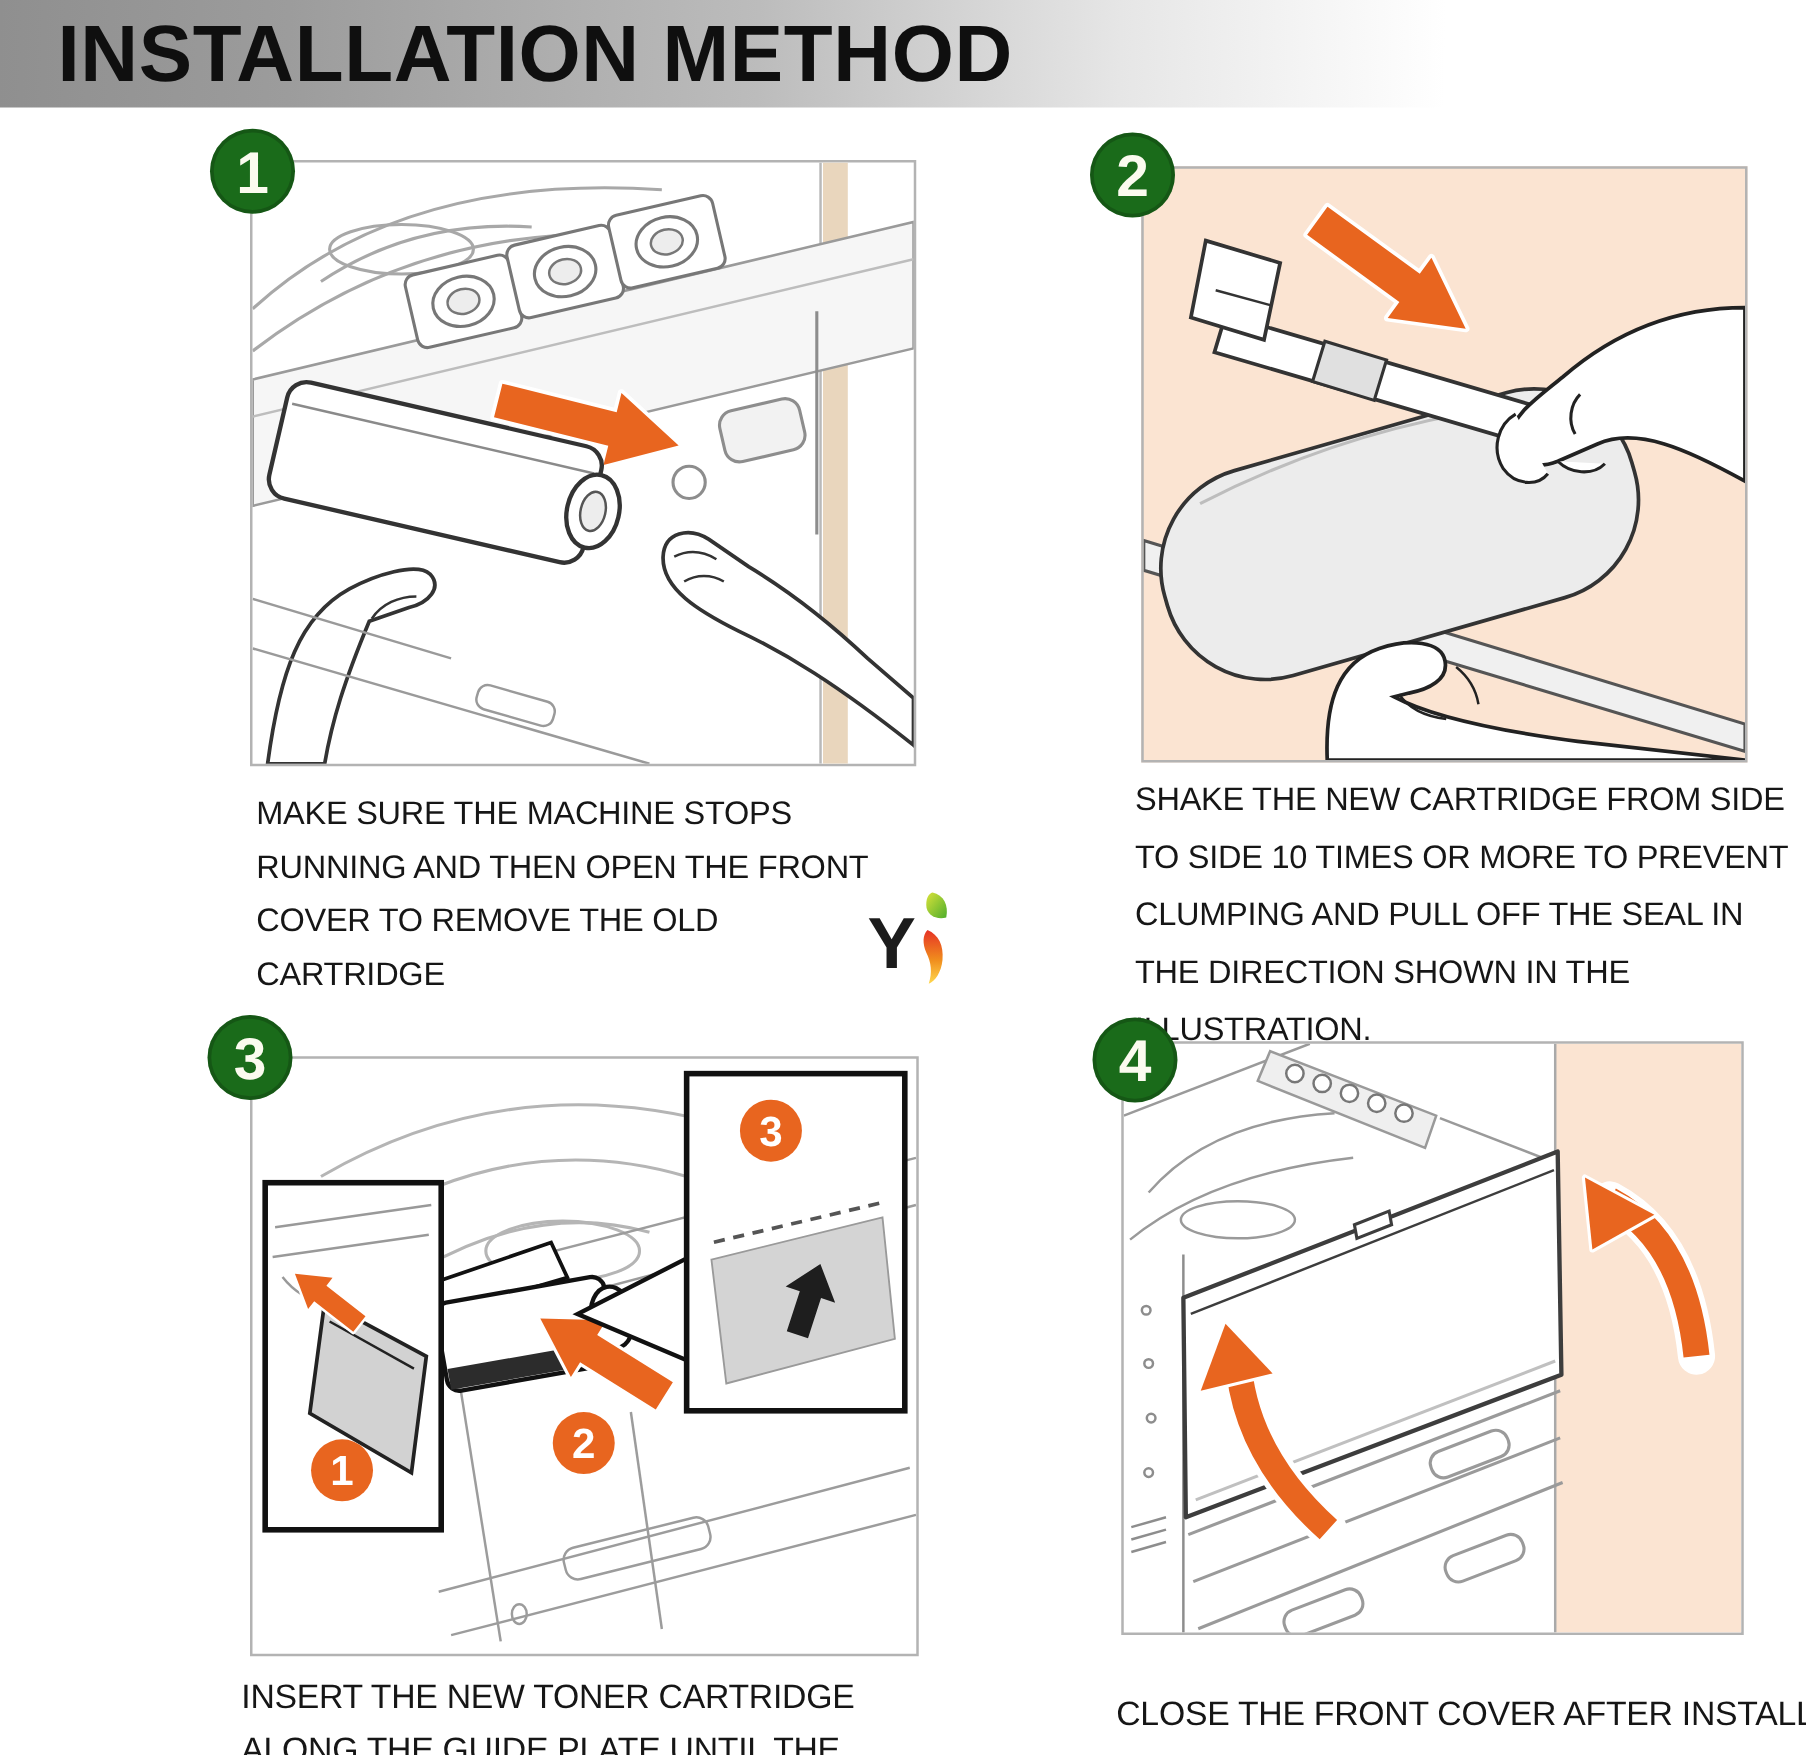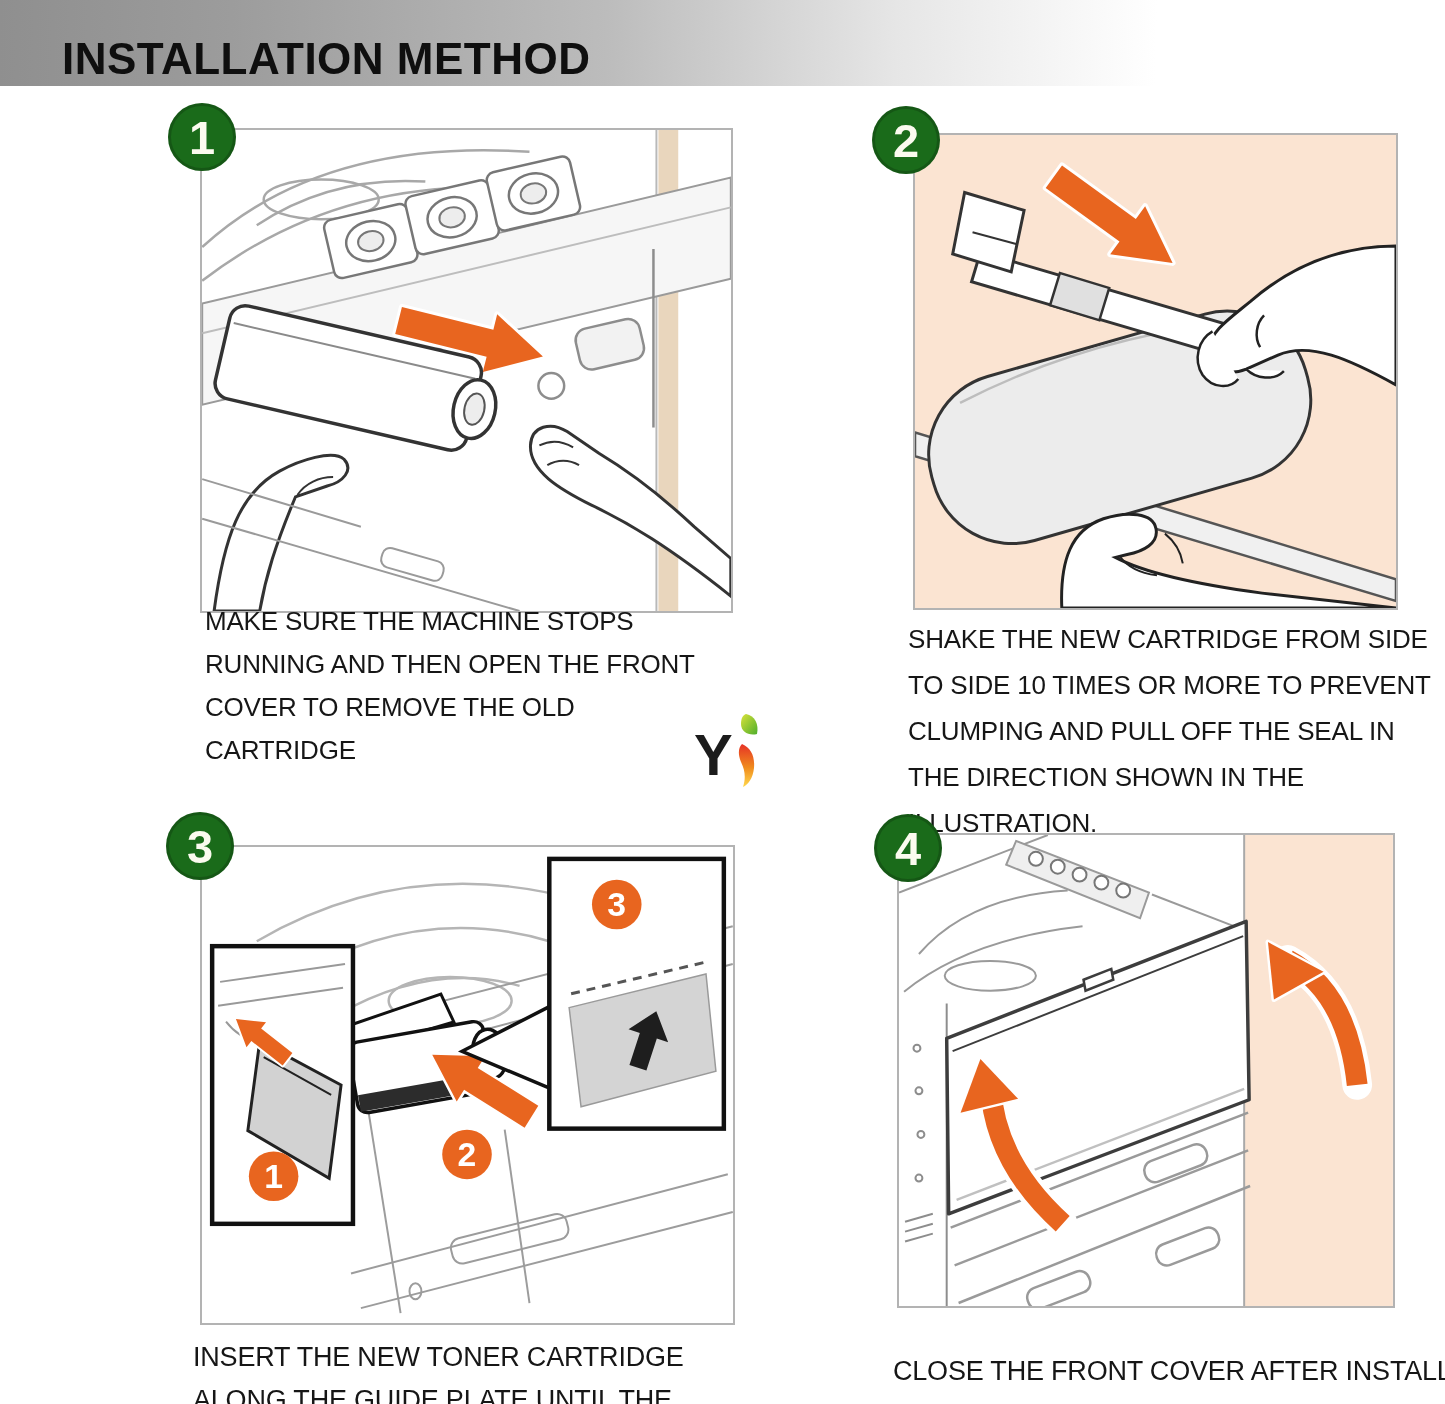--- a/index.html
+++ b/index.html
@@ -1,20 +1,20 @@
 <!DOCTYPE html>
 <html><head>
 <meta charset="utf-8">
 <style>
   html,body{margin:0;padding:0;background:#fff;}
   .page{position:relative;width:1445px;height:1404px;background:#fff;overflow:hidden;
         font-family:"Liberation Sans",sans-serif;color:#1b1b1b;}
   .header-bar{position:absolute;left:0;top:0;width:1445px;height:86px;
       background:linear-gradient(91deg,#8f8f8f 0%,#9c9c9c 16%,#bcbcbc 42%,#e6e6e6 62%,#ffffff 80%);}
-  .header-bar h1{margin:16px;padding-left:46px;line-height:86px;font-size:44px;font-weight:700;
+  .header-bar h1{margin:0;padding-left:46px;line-height:86px;font-size:64px;font-weight:700;
       letter-spacing:.5px;color:#0f0f0f;}
   .panel{position:absolute;background:#fff;border:2px solid #b3b3b3;box-sizing:border-box;}
   .panel svg{display:block;width:100%;height:100%;}
   .badge{position:absolute;width:68px;height:68px;border-radius:50%;background:#1a6b1a;
       box-shadow:inset 0 0 0 3px rgba(0,0,0,.18);color:#fbfbef;font-size:47px;font-weight:700;
       display:flex;align-items:center;justify-content:center;z-index:5;}
   .caption{position:absolute;font-size:26px;line-height:43px;letter-spacing:-0.2px;color:#161616;}
   .caption.wide{line-height:46px;}
   .caption.nowrap{white-space:nowrap;}
   .logo{position:absolute;left:694px;top:708px;display:flex;align-items:flex-end;
@@ -93,21 +93,21 @@
                L400,326 C430,344 462,368 496,400 L533,432 Z" fill="#ffffff" stroke="#333" stroke-width="3"></path>
       <path d="M340,318 C352,312 364,314 374,320 M348,338 C358,332 370,332 380,338" fill="none" stroke="#333" stroke-width="2"></path>
 
       <g stroke="#9a9a9a" stroke-width="2" fill="none">
         <line x1="0" y1="392" x2="320" y2="485"></line>
         <line x1="0" y1="352" x2="160" y2="400"></line>
         <rect x="180" y="428" width="64" height="20" rx="8" transform="rotate(16 212 438)"></rect>
       </g>
     </svg>
   </div>
-  <div class="caption" style="left:205px;top:600px;width:505px;">MAKE SURE THE MACHINE STOPS RUNNING AND THEN OPEN THE FRONT COVER TO REMOVE THE OLD CARTRIDGE</div>
+  <div class="caption" style="left:205px;top:629px;width:505px;">MAKE SURE THE MACHINE STOPS RUNNING AND THEN OPEN THE FRONT COVER TO REMOVE THE OLD CARTRIDGE</div>
 
   <div class="badge" style="left:872px;top:106px;">2</div>
   <div class="panel" style="left:913px;top:133px;width:485px;height:477px;background:#fbe4d2;">
     <svg viewBox="0 0 485 477">
 
       <polygon points="0,300 485,448 485,470 0,324" fill="#f0f0f0" stroke="#555" stroke-width="2.5"></polygon>
 
       <g transform="rotate(-16 210 300)">
         <rect x="12" y="208" width="392" height="172" rx="82" fill="#ececec" stroke="#333" stroke-width="3"></rect>
         <path d="M60,226 Q210,196 360,226" fill="none" stroke="#bdbdbd" stroke-width="2.5"></path>

